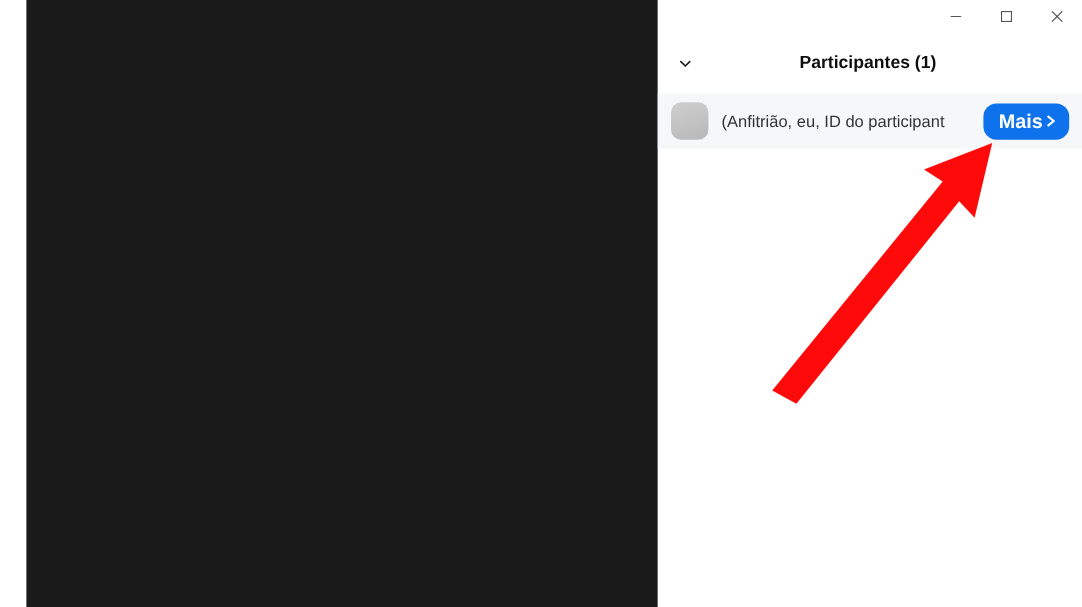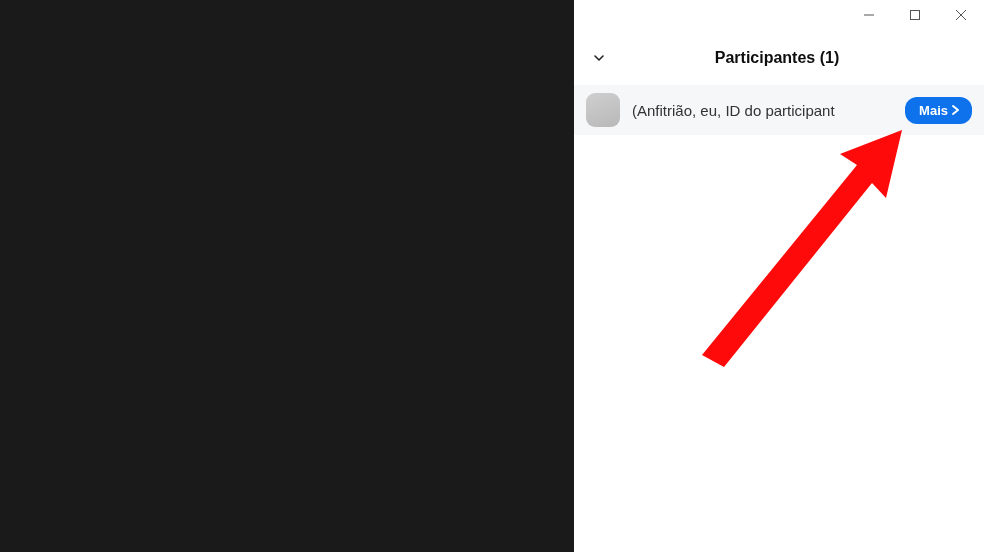--- a/index.html
+++ b/index.html
@@ -1,29 +1,29 @@
 <!DOCTYPE html>
 <html><head>
   <meta charset="utf-8">
   <style>
     * { box-sizing: border-box; margin: 0; padding: 0; }
     html, body { width: 984px; height: 552px; font-family: -apple-system, BlinkMacSystemFont, "Segoe UI", Arial, sans-serif; overflow: hidden; background: #fff; }
-    .app { display: flex; width: 100%; height: 100%; position: relative; }
+    .app { display: flex; width: 100%; height: 100%; position: relative; padding-left: 24px; }
     .video-area { width: 574px; height: 552px; background: #1a1a1a; flex-shrink: 0; }
     .side-panel { flex: 1; display: flex; flex-direction: column; background: #fff; position: relative; }
     .window-controls { position: absolute; top: 0; right: 0; display: flex; height: 30px; z-index: 10; }
     .win-btn { width: 46px; height: 30px; display: flex; align-items: center; justify-content: center; background: transparent; border: none; cursor: pointer; color: #555; }
     .win-btn svg { width: 10px; height: 10px; }
     .panel-header { display: flex; align-items: center; padding: 15px 18px 10px 14px; margin-top: 32px; }
     .collapse-btn { width: 22px; height: 22px; display: flex; align-items: center; justify-content: center; cursor: pointer; color: #222; background: transparent; border: none; }
     .panel-title { flex: 1; text-align: center; font-size: 16px; font-weight: 700; color: #0e0e0e; margin-left: -22px; font-family: -apple-system, BlinkMacSystemFont, "Segoe UI", Arial, sans-serif; }
     .participant-row { display: flex; align-items: center; padding: 8px 12px; background: #f6f7f9; margin: 6px 0; justify-content: flex-end; }
     .avatar { width: 34px; height: 34px; border-radius: 9px; background: linear-gradient(160deg, #cfcfcf 0%, #b8b8b8 100%); flex-shrink: 0; margin-right: 12px; }
     .participant-text { flex: 1; font-size: 15px; color: #333; white-space: nowrap; overflow: hidden; text-overflow: clip; }
-    .more-btn { background: #0e72ed; color: #fff; border: none; border-radius: 12px; padding: 6px 12px 6px 14px; font-size: 13px; font-weight: 600; cursor: pointer; display: flex; align-items: center; gap: 3px; flex-shrink: 0; margin-left: 8px; }
+    .more-btn { background: #0e72ed; color: #fff; border: none; border-radius: 12px; padding: 6px 12px 6px 14px; font-size: 18px; font-weight: 600; cursor: pointer; display: flex; align-items: center; gap: 3px; flex-shrink: 0; margin-left: 8px; }
     .more-btn .chev { display: inline-flex; }
   </style>
 </head>
 <body>
 
 <div class="app">
   <div class="video-area"></div>
 
   <div class="side-panel">
 

